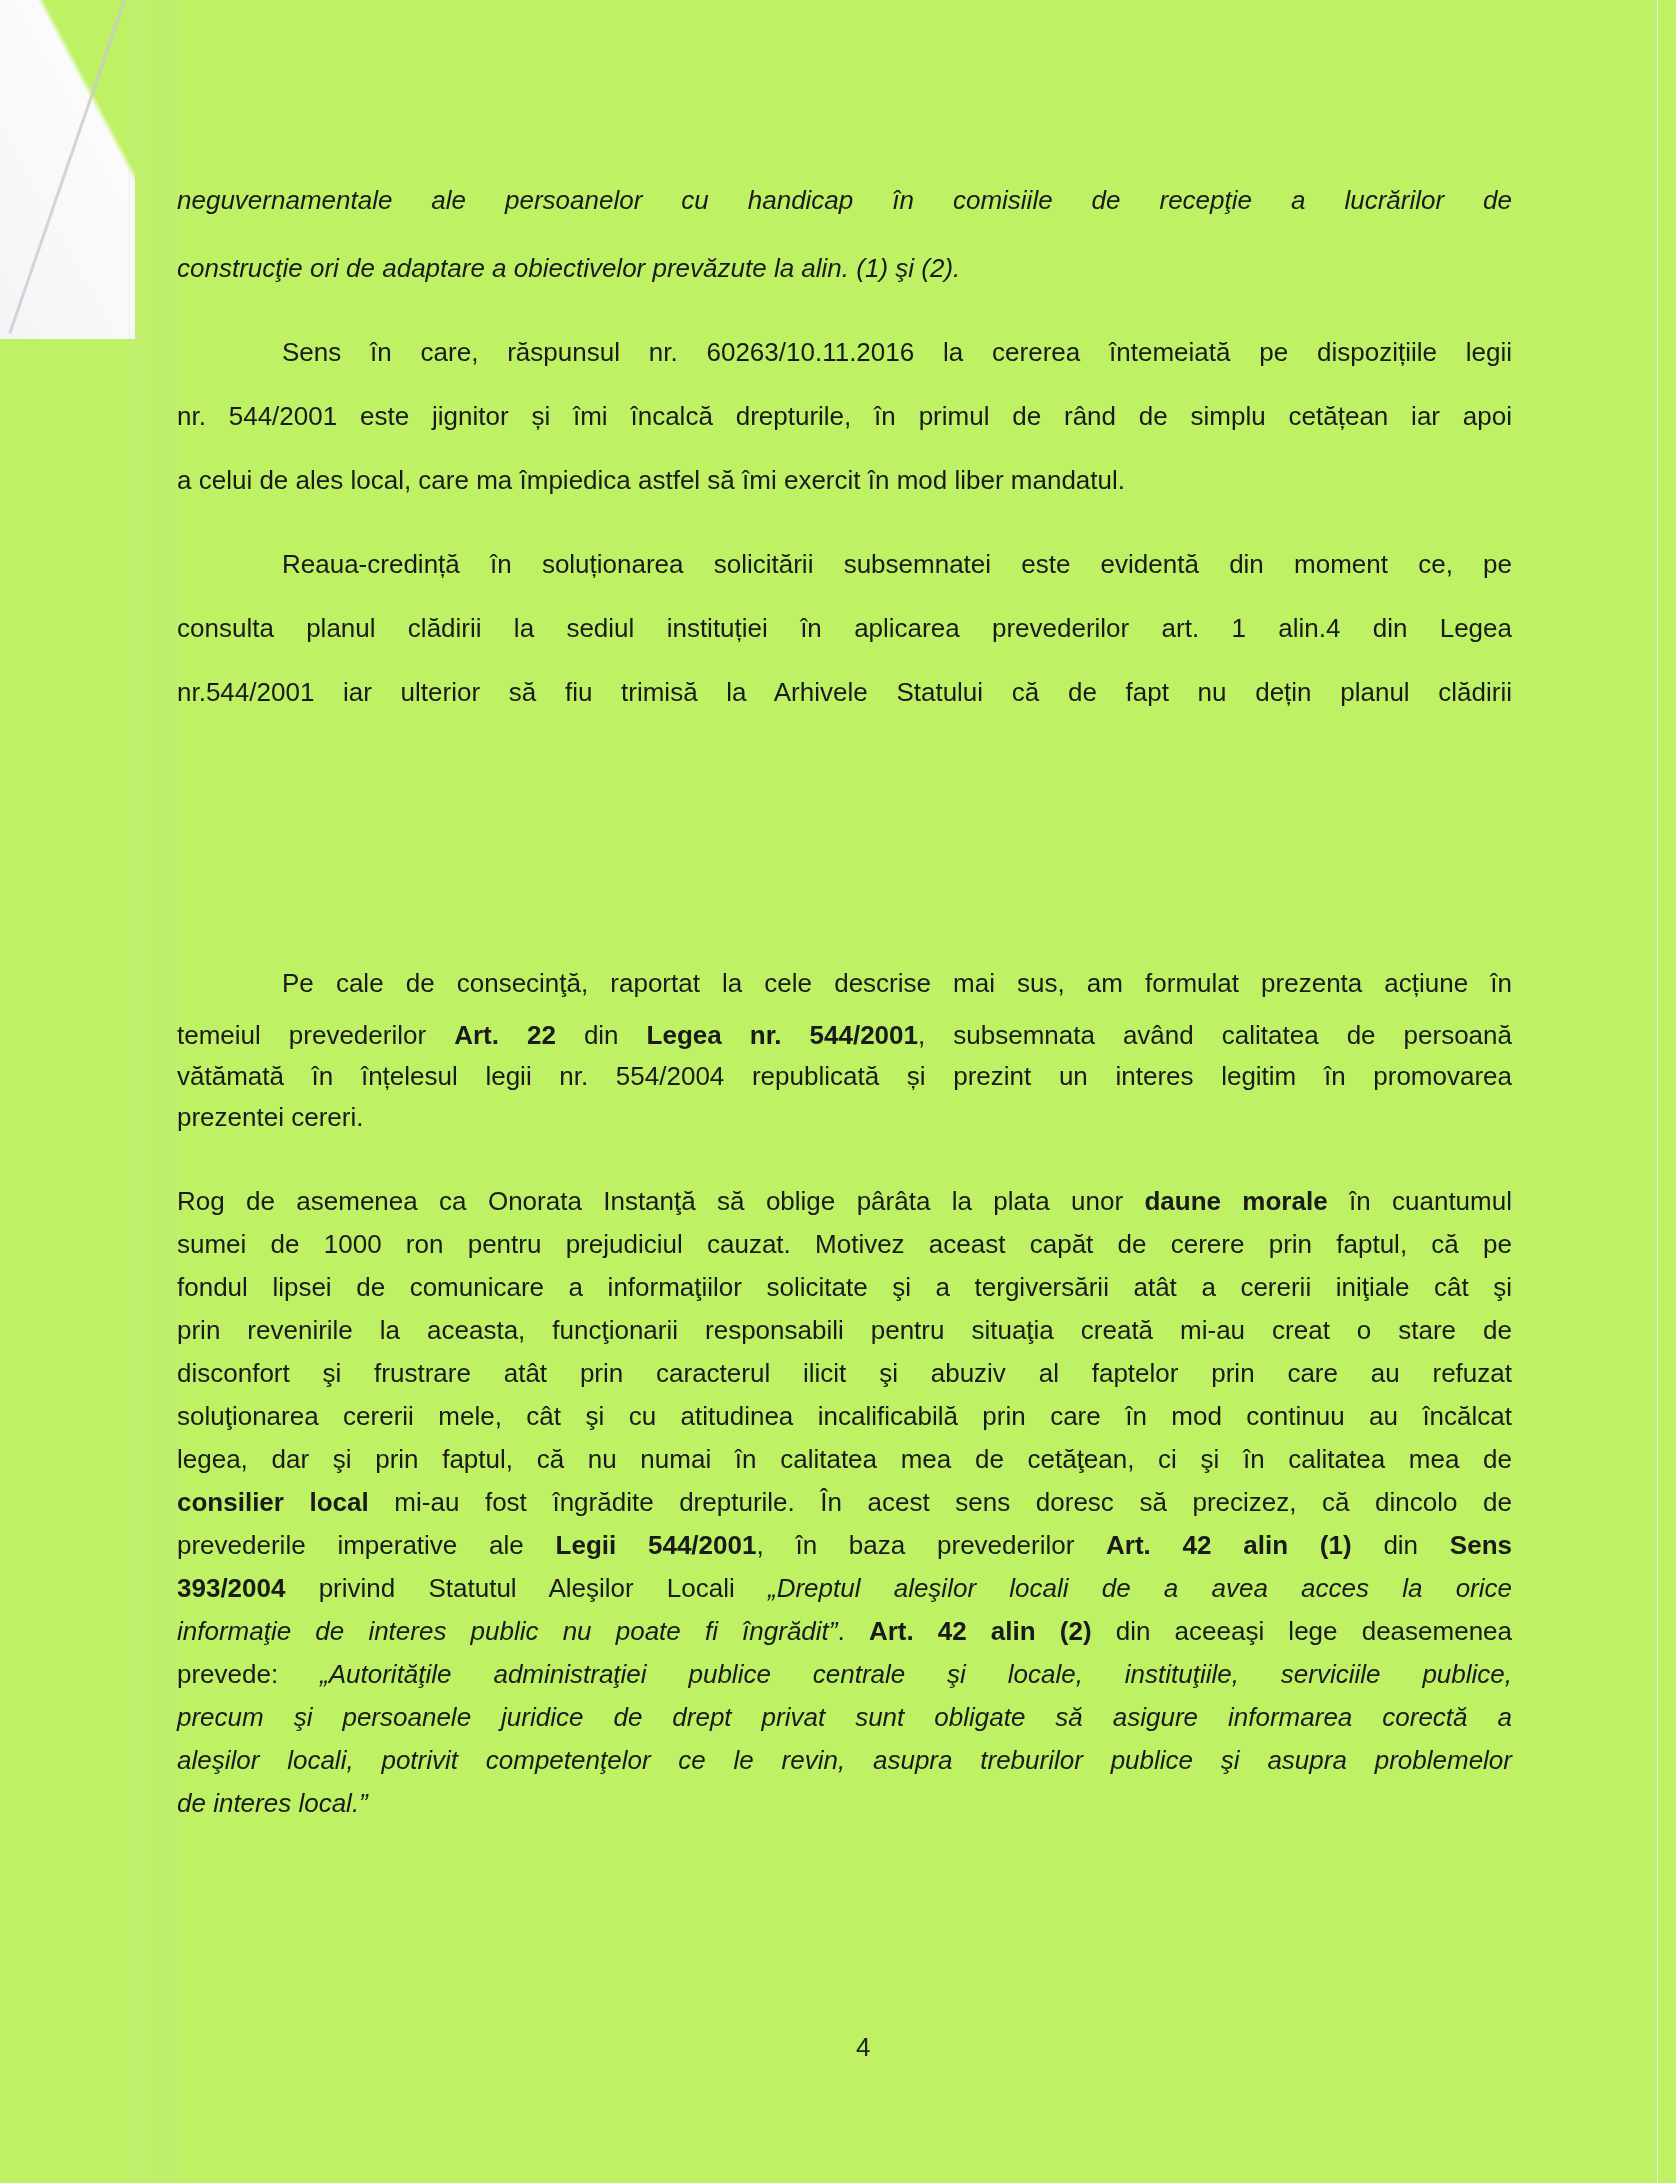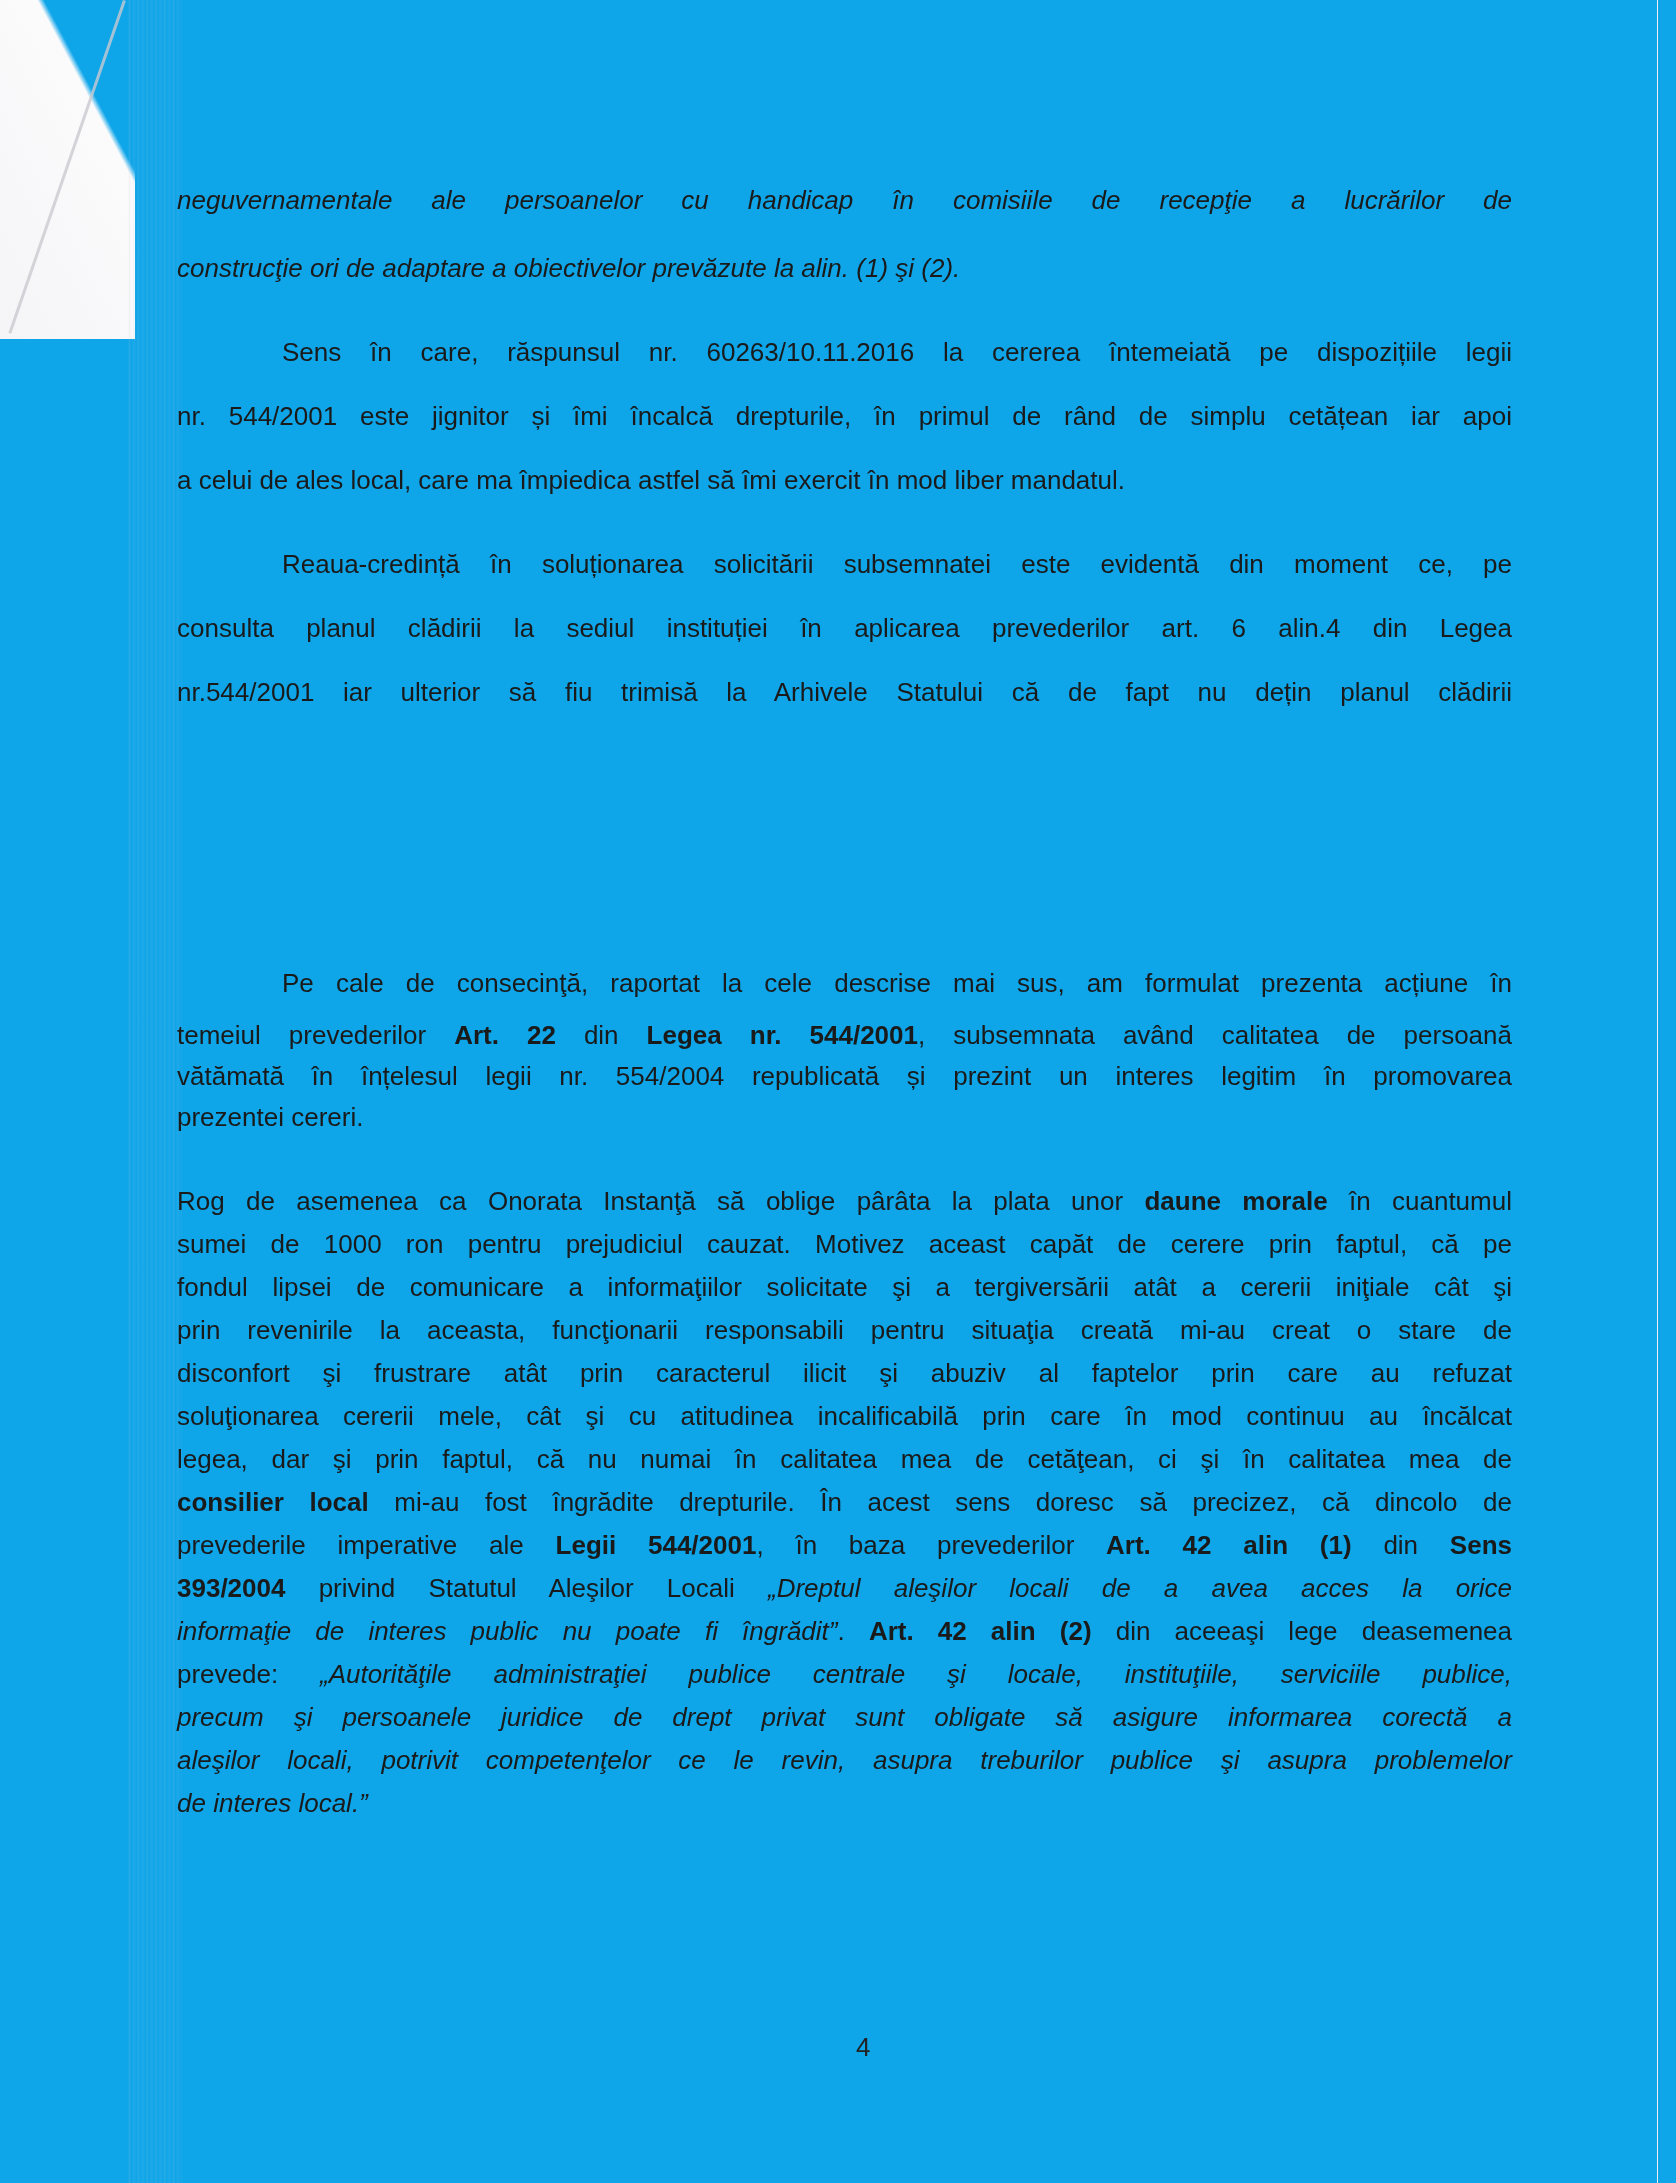--- a/index.html
+++ b/index.html
@@ -12,21 +12,21 @@
     height: 2183px;
     position: relative;
     overflow: hidden;
     font-family: "Liberation Sans", "DejaVu Sans", sans-serif;
     color: #1a1a1a;
   }
   .page {
     position: absolute;
     left: 0; top: 0;
     width: 1677px; height: 2183px;
-    background: #0ea5e9;
+    background: #bef264;
   }
   
   .fold {
     position: absolute;
     left: -27px; top: -13.5px;
     width: 162px; height: 352px;
     background: linear-gradient(62deg, #f4f4f6 0%, #fbfbfc 70%, rgba(255,255,255,0) 72%);
     pointer-events: none;
   }
   .fold-line {
@@ -105,21 +105,21 @@
   </div>
 
   <div class="block" id="p-sens">
     <span class="line indent">Sens în care, răspunsul  nr. 60263/10.11.2016 la cererea întemeiată pe dispozițiile legii</span>
     <span class="line">nr. 544/2001 este jignitor și îmi încalcă drepturile, în primul de rând de simplu cetățean iar apoi</span>
     <span class="line last">a celui de ales local, care ma împiedica astfel să îmi exercit în mod liber mandatul.</span>
   </div>
 
   <div class="block" id="p-reaua">
     <span class="line indent">Reaua-credință în soluționarea solicitării subsemnatei este evidentă din moment ce, pe</span>
-    <span class="line">consulta planul clădirii la sediul instituției în aplicarea prevederilor art. 6 alin.4 din Legea</span>
+    <span class="line">consulta planul clădirii la sediul instituției în aplicarea prevederilor art. 1 alin.4 din Legea</span>
     <span class="line">nr.544/2001 iar ulterior să fiu trimisă la Arhivele Statului că de fapt nu dețin planul clădirii</span>
   </div>
 
   <div class="block" id="p-pecale">
     <span class="line indent l1">Pe cale de consecinţă, raportat la cele descrise mai sus, am formulat prezenta acțiune în</span>
     <span class="line l2"><span>temeiul prevederilor </span><b>Art. 22</b><span> din </span><b>Legea nr. 544/2001</b><span>, subsemnata având calitatea de persoană</span></span>
     <span class="line l3">vătămată în înțelesul legii nr. 554/2004 republicată și prezint un interes legitim în promovarea</span>
     <span class="line last l4">prezentei cereri.</span>
   </div>
 

